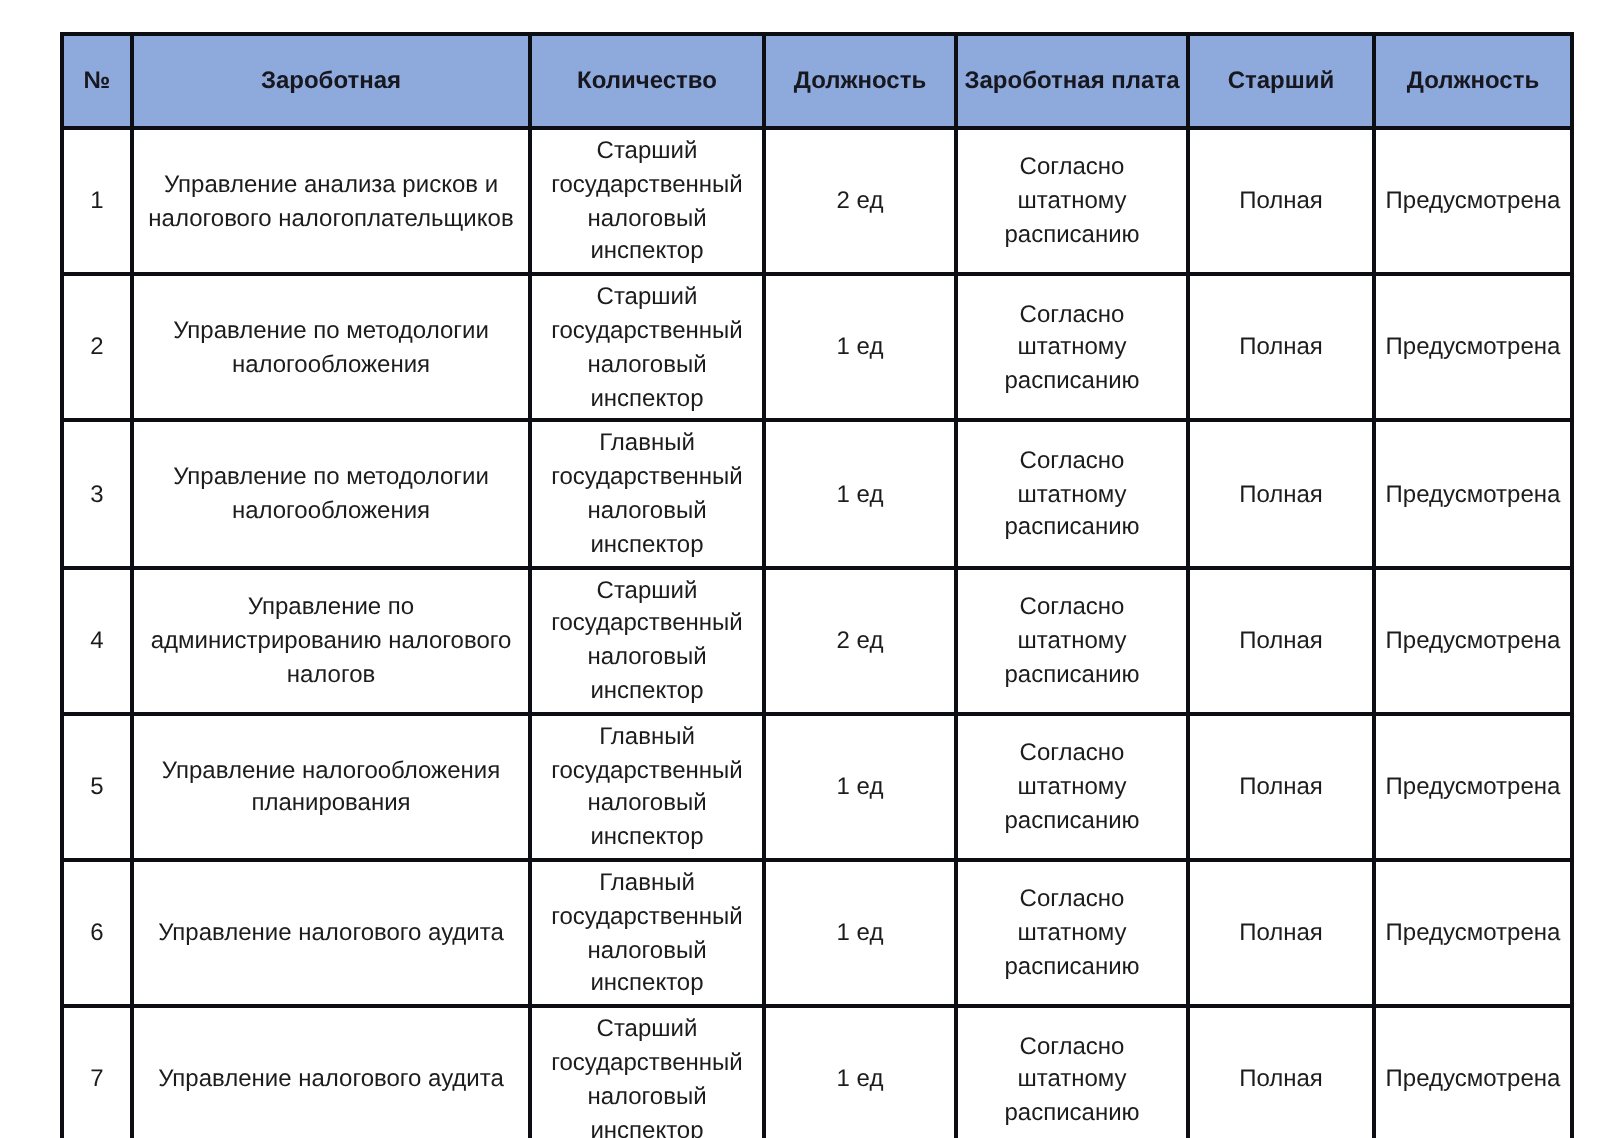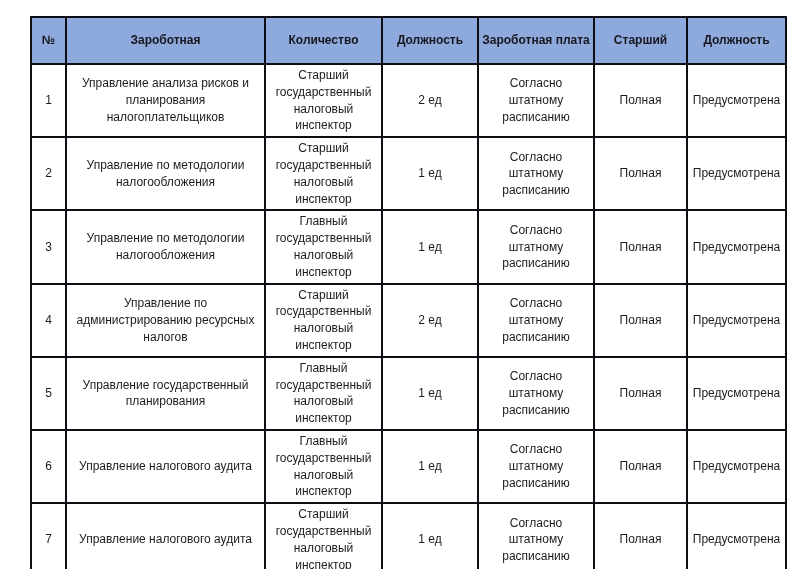--- a/index.html
+++ b/index.html
@@ -69,21 +69,21 @@
           <th>Количество</th>
           <th>Должность</th>
           <th>Зароботная плата</th>
           <th>Старший</th>
           <th>Должность</th>
         </tr>
     </thead>
     <tbody>
         <tr>
           <td>1</td>
-          <td>Управление анализа рисков и планирования налогоплательщиков</td>
+          <td>Управление анализа рисков и налогового налогоплательщиков</td>
           <td>Старший государственный налоговый инспектор</td>
           <td>2 ед</td>
           <td>Согласно штатному расписанию</td>
           <td>Полная</td>
           <td>Предусмотрена</td>
         </tr>
         <tr>
           <td>2</td>
           <td>Управление по методологии налогообложения</td>
           <td>Старший государственный налоговый инспектор</td>
@@ -96,30 +96,30 @@
           <td>3</td>
           <td>Управление по методологии налогообложения</td>
           <td>Главный государственный налоговый инспектор</td>
           <td>1 ед</td>
           <td>Согласно штатному расписанию</td>
           <td>Полная</td>
           <td>Предусмотрена</td>
         </tr>
         <tr>
           <td>4</td>
-          <td>Управление по администрированию ресурсных налогов</td>
+          <td>Управление по администрированию налогового налогов</td>
           <td>Старший государственный налоговый инспектор</td>
           <td>2 ед</td>
           <td>Согласно штатному расписанию</td>
           <td>Полная</td>
           <td>Предусмотрена</td>
         </tr>
         <tr>
           <td>5</td>
-          <td>Управление государственный планирования</td>
+          <td>Управление налогообложения планирования</td>
           <td>Главный государственный налоговый инспектор</td>
           <td>1 ед</td>
           <td>Согласно штатному расписанию</td>
           <td>Полная</td>
           <td>Предусмотрена</td>
         </tr>
         <tr>
           <td>6</td>
           <td>Управление налогового аудита</td>
           <td>Главный государственный налоговый инспектор</td>

